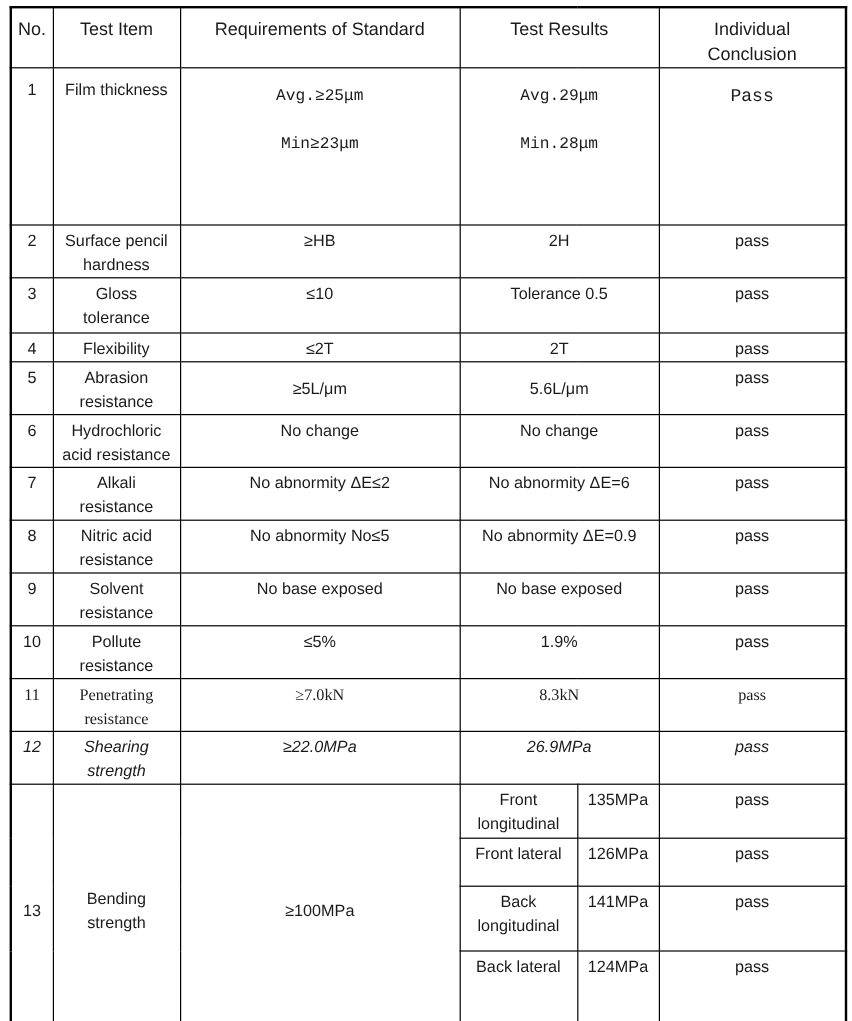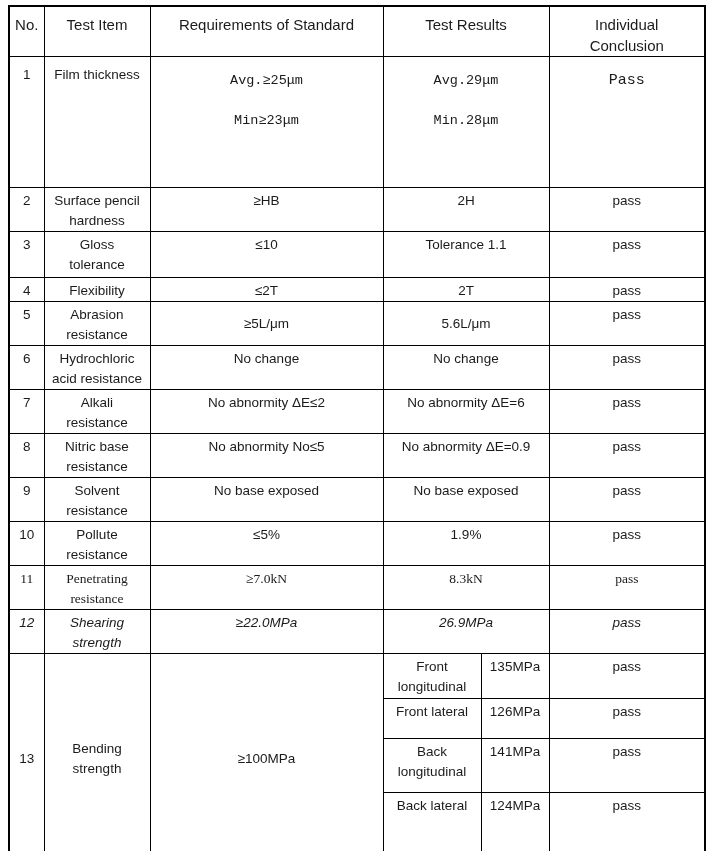--- a/index.html
+++ b/index.html
@@ -104,21 +104,21 @@
 hardness</td>
         <td>≥HB</td>
         <td colspan="2">2H</td>
         <td>pass</td>
       </tr>
       <tr>
         <td>3</td>
         <td>Gloss
 tolerance</td>
         <td>≤10</td>
-        <td colspan="2">Tolerance 1.1</td>
+        <td colspan="2">Tolerance 0.5</td>
         <td>pass</td>
       </tr>
       <tr>
         <td>4</td>
         <td>Flexibility</td>
         <td>≤2T</td>
         <td colspan="2">2T</td>
         <td>pass</td>
       </tr>
       <tr>
@@ -140,21 +140,21 @@
       <tr>
         <td>7</td>
         <td>Alkali
 resistance</td>
         <td>No abnormity  ΔE≤2</td>
         <td colspan="2">No abnormity  ΔE=6</td>
         <td>pass</td>
       </tr>
       <tr>
         <td>8</td>
-        <td>Nitric base
+        <td>Nitric acid
 resistance</td>
         <td>No abnormity No≤5</td>
         <td colspan="2">No abnormity  ΔE=0.9</td>
         <td>pass</td>
       </tr>
       <tr>
         <td>9</td>
         <td>Solvent
 resistance</td>
         <td>No base exposed</td>

